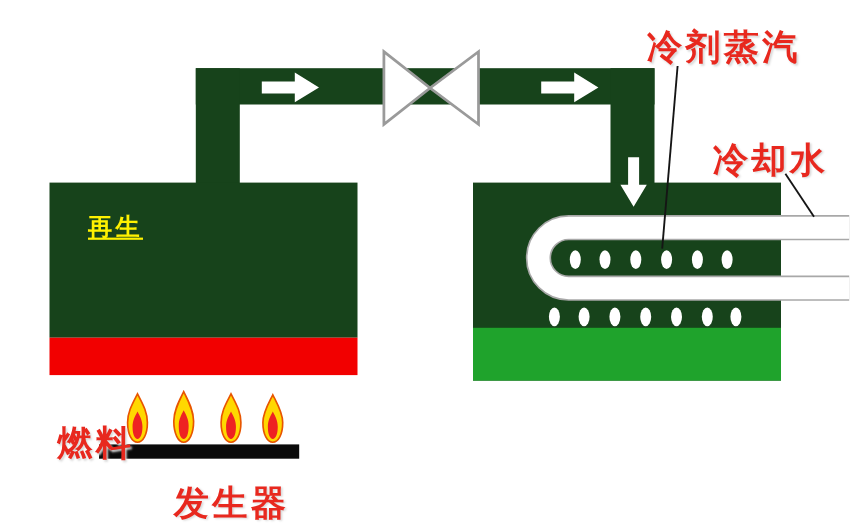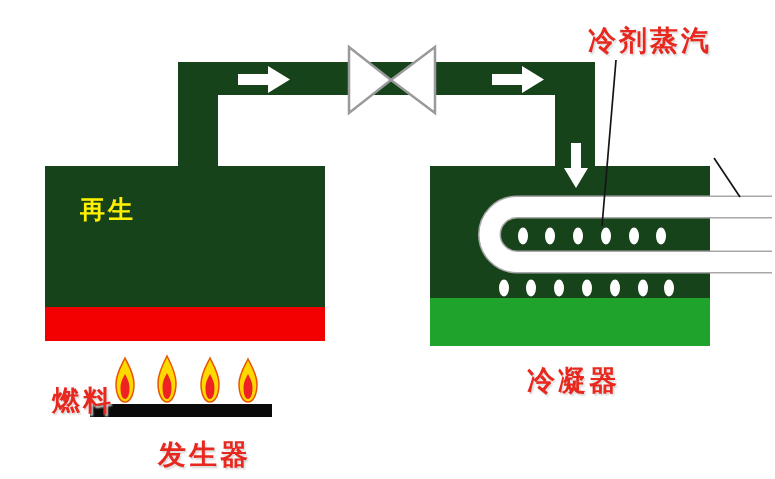--- a/index.html
+++ b/index.html
@@ -8,28 +8,29 @@
     width:775px; height:479px;
     background:#ffffff;
     font-family:"DejaVu Sans", sans-serif;
     overflow:hidden;
   }
   .canvas svg { position:absolute; left:0; top:0; }
 
   .label { position:absolute; font-weight:bold; white-space:nowrap; line-height:1.1; }
   .label-red {
     color: var(--label-red, #e8281e);
-    font-size:28px;
+    font-size:32px;
     letter-spacing:3px;
     text-shadow: 1.5px 1.5px 2px #d8d8d8;
   }
   .label-yellow {
     color: var(--solution-label-yellow, #fff100);
-    font-size:25px;
+    font-size:22px;
     letter-spacing:3px;
+    text-decoration:underline;
   }
 
   
   .tank-dark   { fill: var(--tank-dark-green, #17431b); }
   .pipe        { fill: var(--pipe-green, #17431b); }
   .heater      { fill: var(--heater-red, #f20000); }
   .condensate  { fill: var(--condensate-green, #1fa32c); }
   .valve       { fill:#ffffff; stroke: var(--valve-outline-gray, #9a9a9a); stroke-width:2.5; }
   .flow-arrow  { fill:#ffffff; }
   .tube-outline{ fill:none; stroke:#a8a8a8; stroke-width:23; }
@@ -106,17 +107,17 @@
         <path d="M0,-8 C2,-4 4.5,0 4.5,6 C4.5,13 2.5,17 0,17 C-2.5,17 -4.5,13 -4.5,6 C-4.5,0 -2,-4 0,-8 Z" class="flame-inner"></path>
       </g>
     </g>
 
     <rect x="90" y="404" width="182" height="13" class="burner-bar"></rect>
   </svg>
 
   <div class="label label-yellow" style="left:80px; top:196px;">再生</div>
 
   <div class="label label-red" style="left:588px; top:26px;">冷剂蒸汽</div>
-  <div class="label label-red" style="left:527px; top:366px;">冷凝器</div>
+  <div class="label label-red" style="left:648px; top:128px;">冷却水</div>
   <div class="label label-red" style="left:8px; top:386px;margin-left:44px;">燃料</div>
   <div class="label label-red" style="left:158px; top:440px;">发生器</div>
 
 </div>
 
 </body></html>

